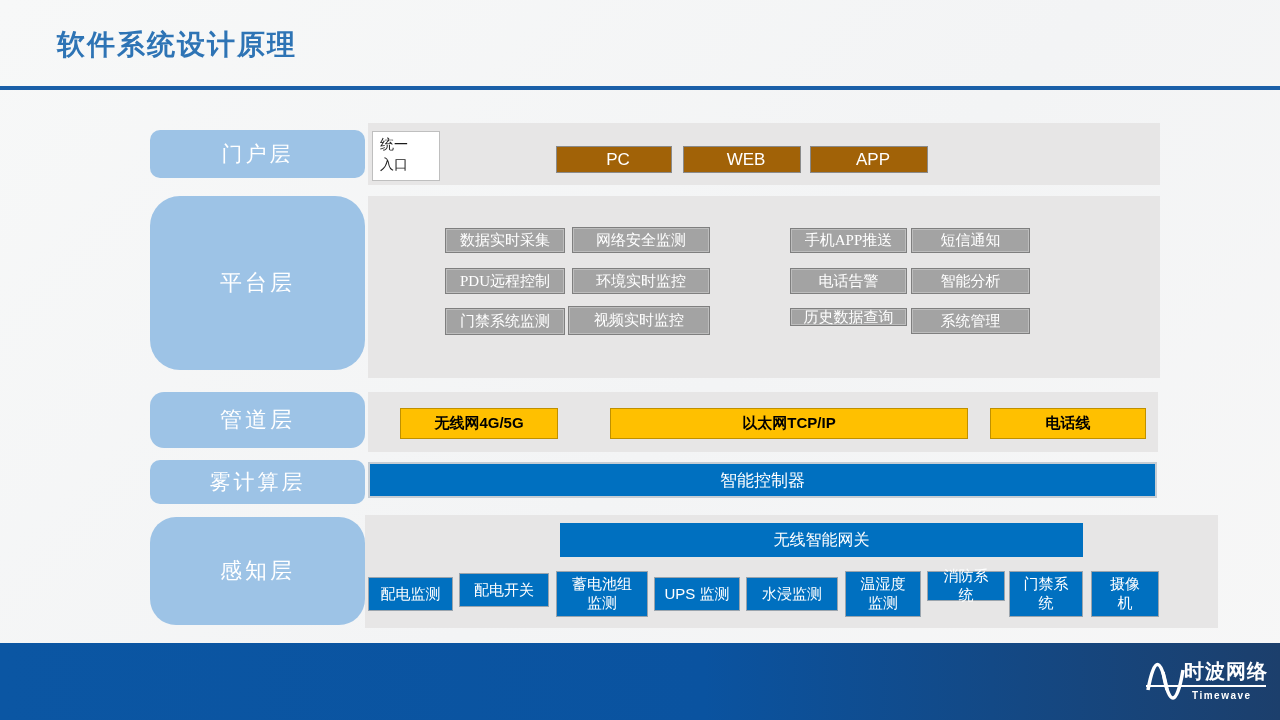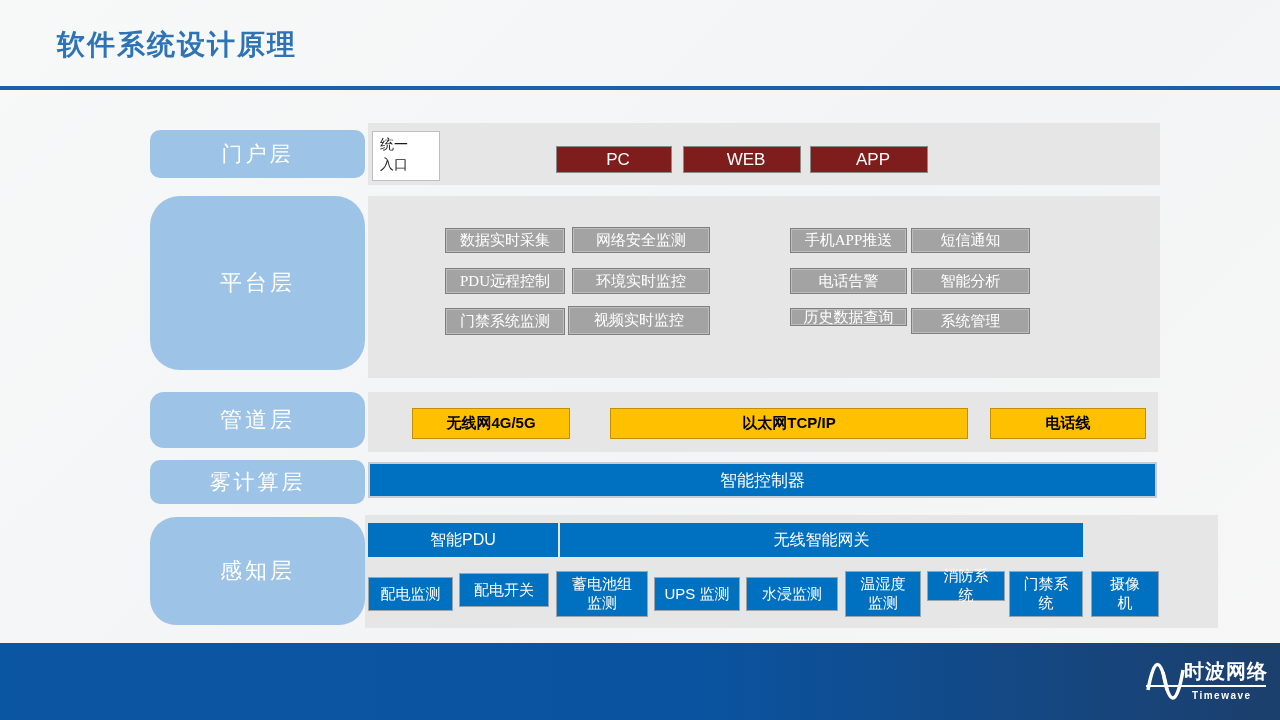--- a/index.html
+++ b/index.html
@@ -27,21 +27,21 @@
   .panel { position:absolute; background:#E7E6E6; }
   .p-portal { left:368px; top:123px; width:792px; height:62px; }
   .p-platform { left:368px; top:196px; width:792px; height:182px; }
   .p-pipeline { left:368px; top:392px; width:790px; height:60px; }
   .p-perception { left:365px; top:515px; width:853px; height:113px; }
 
   
   .entry-box { position:absolute; left:4px; top:8px; width:68px; height:50px;
                background:#ffffff; border:1px solid #BFBFBF; color:#1a1a1a;
                font-size:14px; line-height:1.4; padding:3px 10px 0 7px; white-space:pre-line; }
-  .client-btn { position:absolute; top:23px; height:27px; background:#7f1d1d; border:1px solid #8a8a8a;
+  .client-btn { position:absolute; top:23px; height:27px; background:#a16207; border:1px solid #8a8a8a;
                 color:#ffffff; font-size:17px; display:flex; align-items:center; justify-content:center;padding-left:8px; }
   .c-pc  { left:188px; width:116px; }
   .c-web { left:315px; width:118px; }
   .c-app { left:442px; width:118px; }
 
   
   .pbtn { position:absolute; background:#A3A3A3; border:1px solid #7f7f7f;
           box-shadow:inset 0 0 0 1px #bdbdbd; color:#ffffff; font-size:15px;
           display:flex; align-items:center; justify-content:center;font-family:Liberation Serif, serif; }
   .b-l1c1 { left:77px;  top:32px;  width:120px; height:25px; }
@@ -54,21 +54,21 @@
   .b-r1c2 { left:543px; top:32px;  width:119px; height:25px; }
   .b-r2c1 { left:422px; top:72px;  width:117px; height:26px; }
   .b-r2c2 { left:543px; top:72px;  width:119px; height:26px; }
   .b-r3c1 { left:422px; top:112px; width:117px; height:18px; }
   .b-r3c2 { left:543px; top:112px; width:119px; height:26px; }
 
   
   .channel { position:absolute; top:16px; height:31px; background:#FFC000; border:1px solid #BF9000;
              color:#000000; font-weight:700; font-size:15px;
              display:flex; align-items:center; justify-content:center; }
-  .ch-wireless { left:32px;  width:158px;margin-left:12px; }
+  .ch-wireless { left:32px;  width:158px; }
   .ch-ethernet { left:242px; width:358px; }
   .ch-phone    { left:622px; width:156px; }
 
   
   .fog-bar { position:absolute; left:368px; top:462px; width:789px; height:36px;
              background:#0070C0; border:2px solid #c6cdd4; color:#ffffff; font-size:17px;
              display:flex; align-items:center; justify-content:center; }
 
   
   .gateway { position:absolute; top:8px; height:34px; background:#0070C0; color:#ffffff; font-size:16px;
@@ -138,21 +138,20 @@
 
   <section class="panel p-pipeline">
     <div class="channel ch-wireless">无线网4G/5G</div>
     <div class="channel ch-ethernet">以太网TCP/IP</div>
     <div class="channel ch-phone">电话线</div>
   </section>
 
   <div class="fog-bar">智能控制器</div>
 
   <section class="panel p-perception">
-    <div class="gateway g-pdu">智能PDU</div>
     <div class="gateway g-wifi">无线智能网关</div>
     <div class="device d1">配电监测</div>
     <div class="device d2">配电开关</div>
     <div class="device d3">蓄电池组
 监测</div>
     <div class="device d4">UPS 监测</div>
     <div class="device d5">水浸监测</div>
     <div class="device d6">温湿度
 监测</div>
     <div class="device d7">消防系

